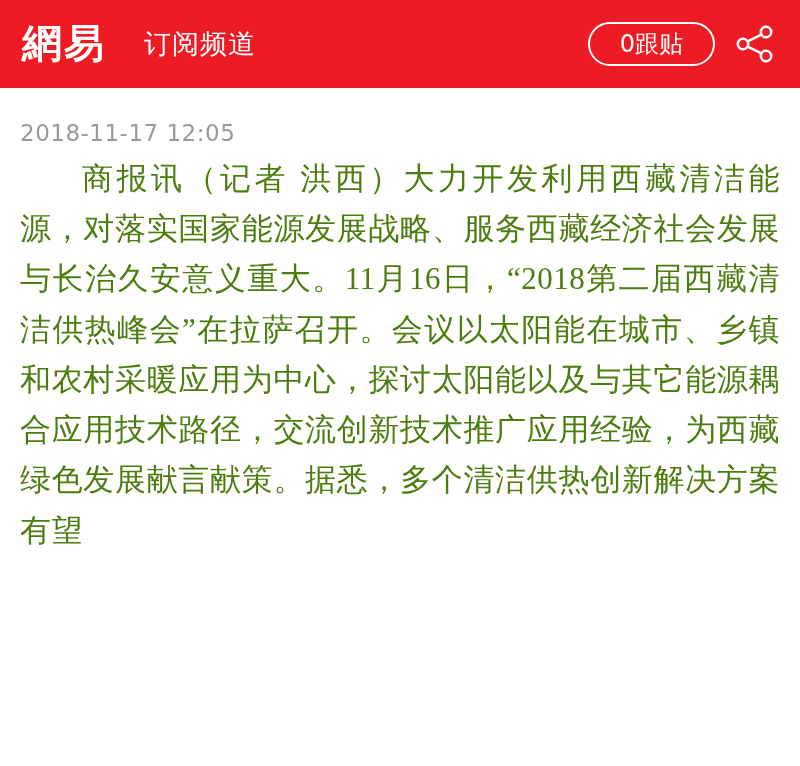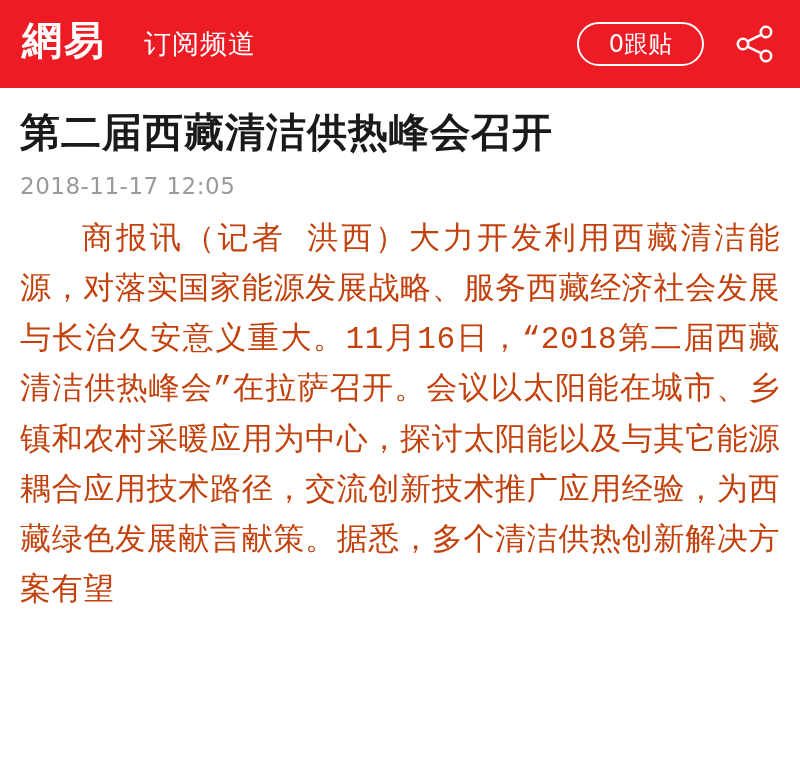--- a/index.html
+++ b/index.html
@@ -23,36 +23,36 @@
     align-items: center;
     padding: 0 22px;
     box-sizing: border-box;
   }
   .logo {
     font-size: 40px;
     font-weight: bold;
     color: #ffffff;
     letter-spacing: 2px;
     line-height: 1;
-    font-family: Liberation Mono, monospace;
+    font-family: Liberation Serif, serif;
     white-space: nowrap;
   }
   .channel {
     margin-left: 38px;
     font-size: 27px;
     color: #ffffff;
     letter-spacing: 1px;
     white-space: nowrap;
     font-family: Liberation Mono, monospace;
   }
   .header-right {
     margin-left: auto;
     display: flex;
     align-items: center;
-    gap: 28px;
+    gap: 17px;
   }
   .comment-pill {
     border: 2px solid #ffffff;
     border-radius: 22px;
     color: #ffffff;
     font-size: 24px;
     padding: 7px 30px;
     line-height: 1.1;
     white-space: nowrap;
     background: transparent;
@@ -87,28 +87,28 @@
     margin-top: 14px;
     margin-bottom: 6px;
   }
   .meta-date, .meta-source {
     font-size: 23px;
     color: #9a9a9a;
     letter-spacing: 0.5px;
     font-family: "DejaVu Sans", "Liberation Sans", sans-serif;
   }
   .body-text {
-    margin-top: 16px;
+    margin-top: 8px;
     font-size: 31px;
     line-height: 1.62;
-    color: #c2410c;
+    color: #4d7c0f;
     text-align: justify;
     text-indent: 2em;
     letter-spacing: 0.5px;
-    font-family: Liberation Mono, monospace;
+    font-family: Liberation Serif, serif;
   }
 </style>
 </head>
 <body>
 
 <div class="header">
   <div class="logo">網易</div>
   <div class="channel">订阅频道</div>
 
   <div class="header-right">
@@ -119,20 +119,19 @@
         <circle cx="34" cy="35" r="5.2" fill="none" stroke="#ffffff" stroke-width="2.6"></circle>
         <circle cx="11" cy="23" r="5.2" fill="none" stroke="#ffffff" stroke-width="2.6"></circle>
         <line x1="15.6" y1="20.4" x2="29.4" y2="13.6" stroke="#ffffff" stroke-width="2.6"></line>
         <line x1="15.6" y1="25.6" x2="29.4" y2="32.4" stroke="#ffffff" stroke-width="2.6"></line>
       </svg>
     </div>
   </div>
 </div>
 
 <div class="article">
-  <h1 class="headline">第二届西藏清洁供热峰会召开</h1>
 
   <div class="meta">
     <span class="meta-date">2018-11-17 12:05</span>
   </div>
 
   <p class="body-text">商报讯（记者 洪西）大力开发利用西藏清洁能源，对落实国家能源发展战略、服务西藏经济社会发展与长治久安意义重大。11月16日，“2018第二届西藏清洁供热峰会”在拉萨召开。会议以太阳能在城市、乡镇和农村采暖应用为中心，探讨太阳能以及与其它能源耦合应用技术路径，交流创新技术推广应用经验，为西藏绿色发展献言献策。据悉，多个清洁供热创新解决方案有望</p>
 </div>
 
 </body></html>

